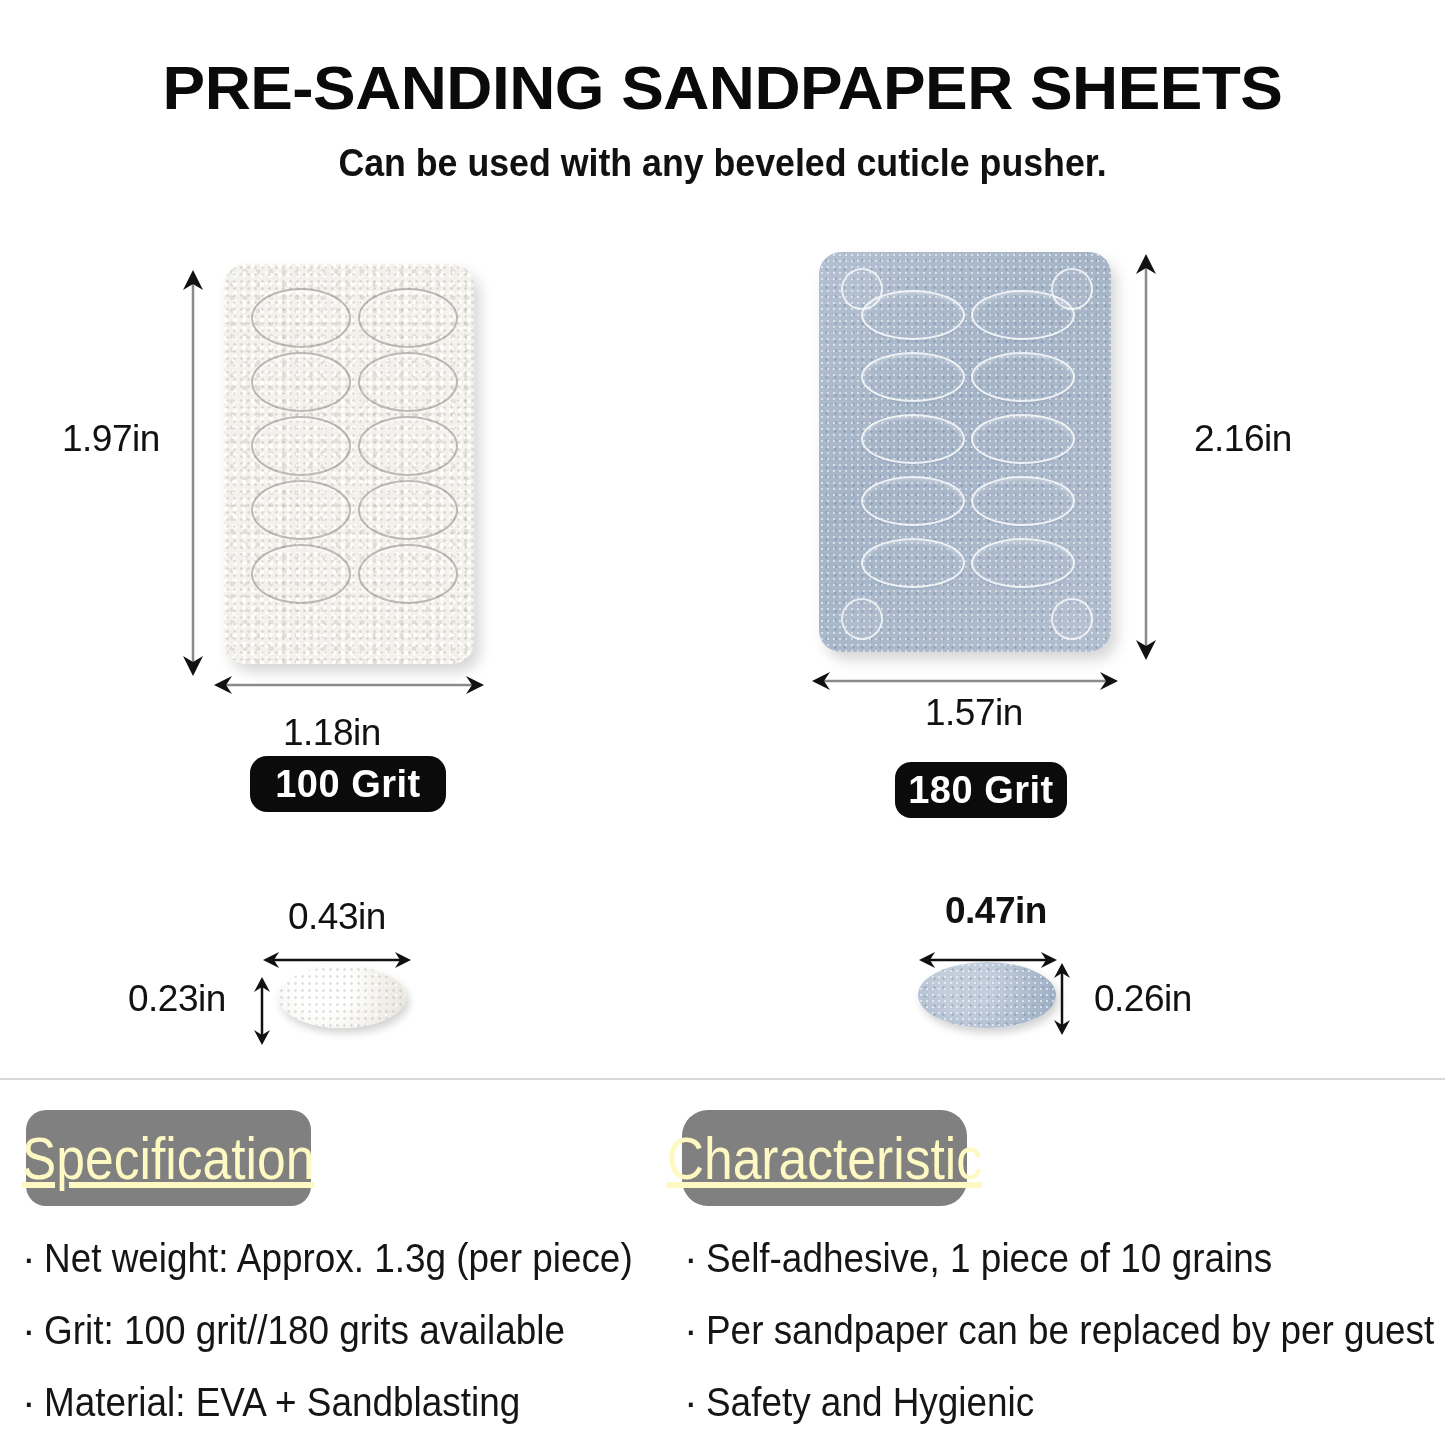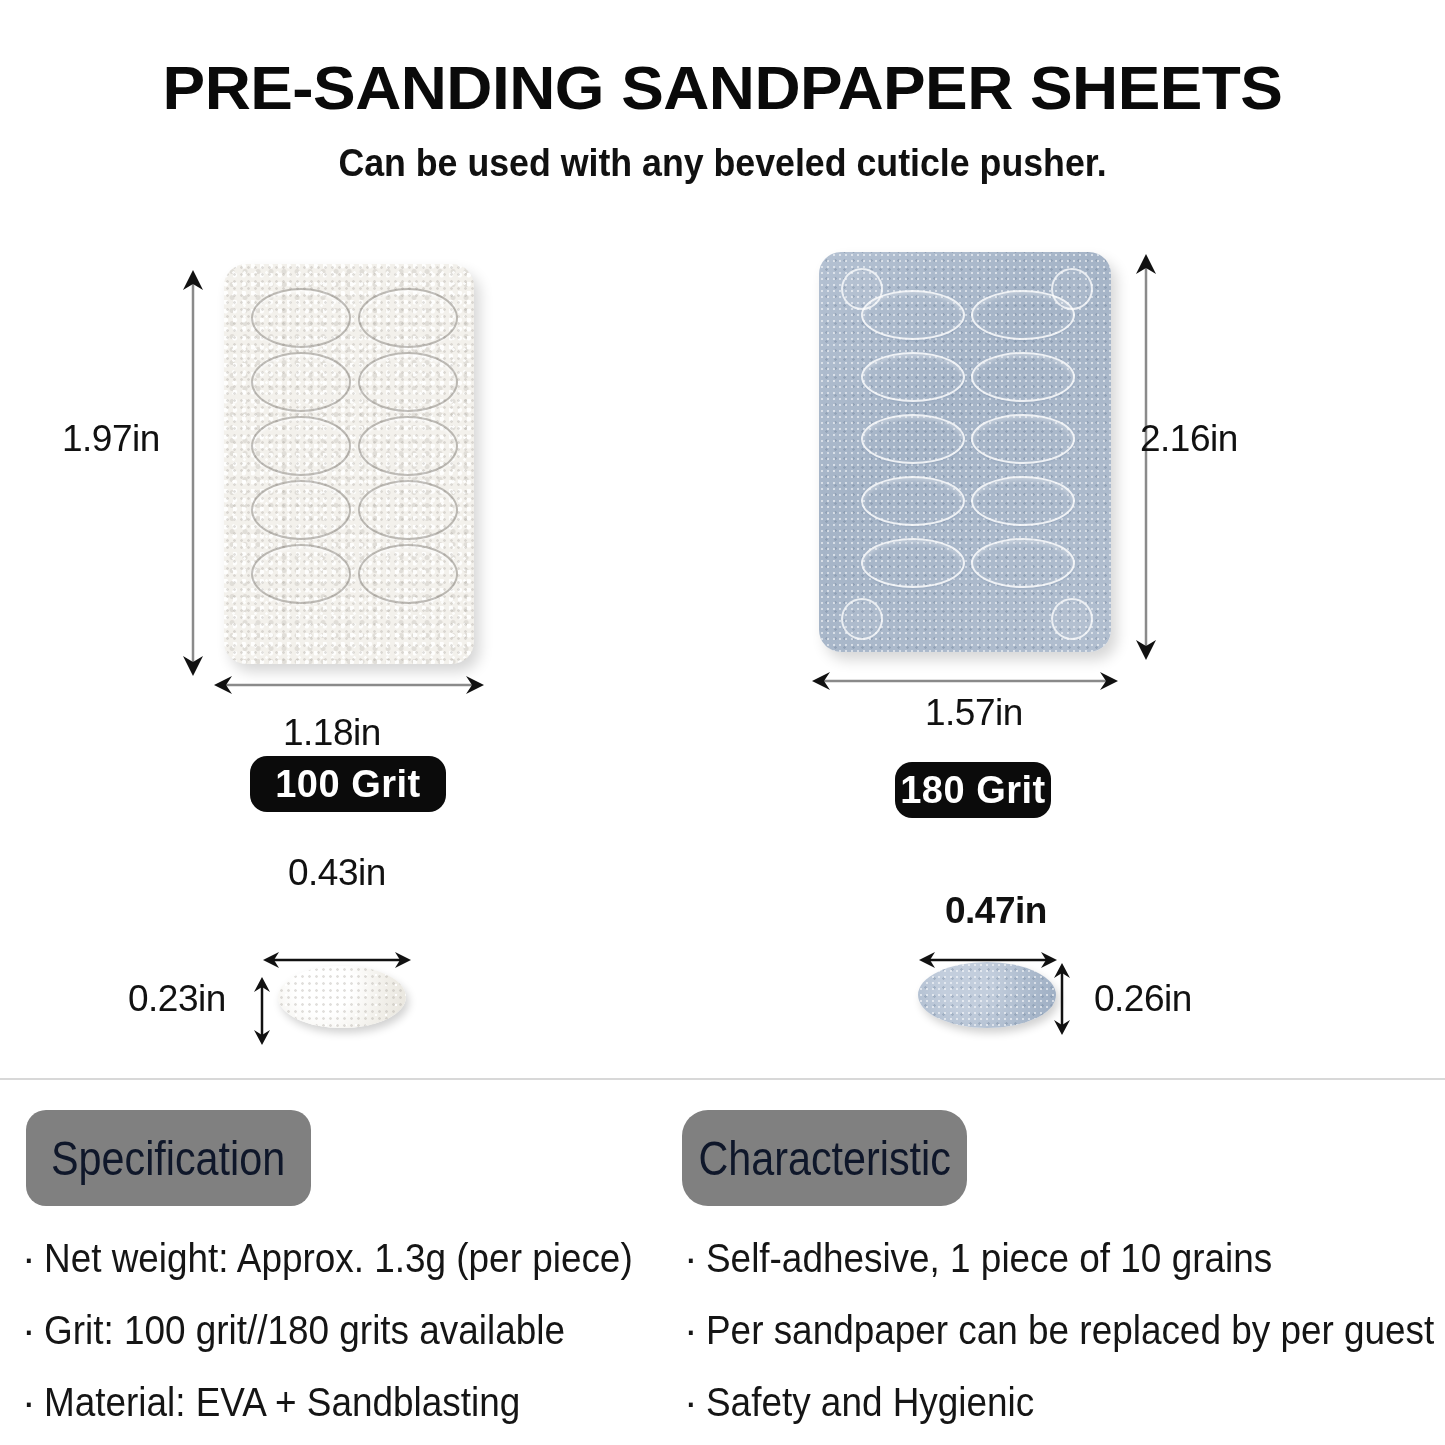--- a/index.html
+++ b/index.html
@@ -152,26 +152,27 @@
   
   .divider{
     position:absolute;left:0;top:1078px;width:1445px;height:2px;
     background:#d8d8d8;
   }
 
   
   .pill{
     position:absolute;
     background:#808080;
-    color:#0f172a;
+    color:#fef9c3;
     border-radius:20px;
     display:flex;align-items:center;justify-content:center;
-    font-size:48px;
+    font-size:60px;
     transform-origin:center;
     letter-spacing:0px;
+    text-decoration:underline;
   }
   .pill span{transform:scaleX(0.86);display:inline-block;}
   .bullets{position:absolute;}
   .bullet{
     display:flex;
     align-items:flex-start;
     font-size:41px;
     color:#151515;
     line-height:1.0;
     margin-bottom:31px;
@@ -217,21 +218,21 @@
     <svg width="274" height="26" viewBox="0 0 274 26">
       <line x1="14" y1="13" x2="260" y2="13" stroke="#8a8a8a" stroke-width="2.5"></line>
       <polygon points="2,13 20,4 14,13 20,22" fill="#111"></polygon>
       <polygon points="272,13 254,4 260,13 254,22" fill="#111"></polygon>
     </svg>
   </div>
   <div class="dim" style="left:283px;top:692px;margin-top:20px;">1.18in</div>
 
   <div class="grit" style="left:250px;top:756px;width:196px;height:56px;">100 Grit</div>
 
-  <div class="dim" style="left:288px;top:852px;">0.43in</div>
+  <div class="dim" style="left:288px;top:896px;">0.43in</div>
   <div class="arrow-h" style="left:262px;top:948px;">
     <svg width="150" height="24" viewBox="0 0 150 24">
       <line x1="12" y1="12" x2="138" y2="12" stroke="#111" stroke-width="2.5"></line>
       <polygon points="1,12 17,4 12,12 17,20" fill="#111"></polygon>
       <polygon points="149,12 133,4 138,12 133,20" fill="#111"></polygon>
     </svg>
   </div>
   <div class="dim" style="left:128px;top:978px;">0.23in</div>
   <div class="arrow-v" style="left:250px;top:976px;">
     <svg width="24" height="70" viewBox="0 0 24 70">
@@ -260,32 +261,32 @@
     <div class="oval oval-b" style="left:152px;top:286px;width:100px;height:46px;"></div>
   </div>
 
   <div class="arrow-v" style="left:1129px;top:252px;">
     <svg width="34" height="410" viewBox="0 0 34 410">
       <line x1="17" y1="16" x2="17" y2="394" stroke="#8a8a8a" stroke-width="2.5"></line>
       <polygon points="17,2 27,22 17,16 7,22" fill="#111"></polygon>
       <polygon points="17,408 27,388 17,394 7,388" fill="#111"></polygon>
     </svg>
   </div>
-  <div class="dim" style="left:1140px;top:418px;">2.16in</div>
+  <div class="dim" style="left:1194px;top:418px;">2.16in</div>
 
   <div class="arrow-h" style="left:810px;top:668px;">
     <svg width="310" height="26" viewBox="0 0 310 26">
       <line x1="14" y1="13" x2="296" y2="13" stroke="#8a8a8a" stroke-width="2.5"></line>
       <polygon points="2,13 20,4 14,13 20,22" fill="#111"></polygon>
       <polygon points="308,13 290,4 296,13 290,22" fill="#111"></polygon>
     </svg>
   </div>
   <div class="dim" style="left:925px;top:692px;">1.57in</div>
 
-  <div class="grit" style="left:895px;top:762px;width:156px;height:56px;">180 Grit</div>
+  <div class="grit" style="left:895px;top:762px;width:172px;height:56px;border-radius:16px;">180 Grit</div>
 
   <div class="dim" style="left:945px;top:890px;font-weight:bold;">0.47in</div>
   <div class="arrow-h" style="left:918px;top:948px;">
     <svg width="140" height="24" viewBox="0 0 140 24">
       <line x1="12" y1="12" x2="128" y2="12" stroke="#111" stroke-width="2.5"></line>
       <polygon points="1,12 17,4 12,12 17,20" fill="#111"></polygon>
       <polygon points="139,12 123,4 128,12 123,20" fill="#111"></polygon>
     </svg>
   </div>
   <div class="chip chip-b" style="left:918px;top:962px;width:138px;height:66px;"></div>

